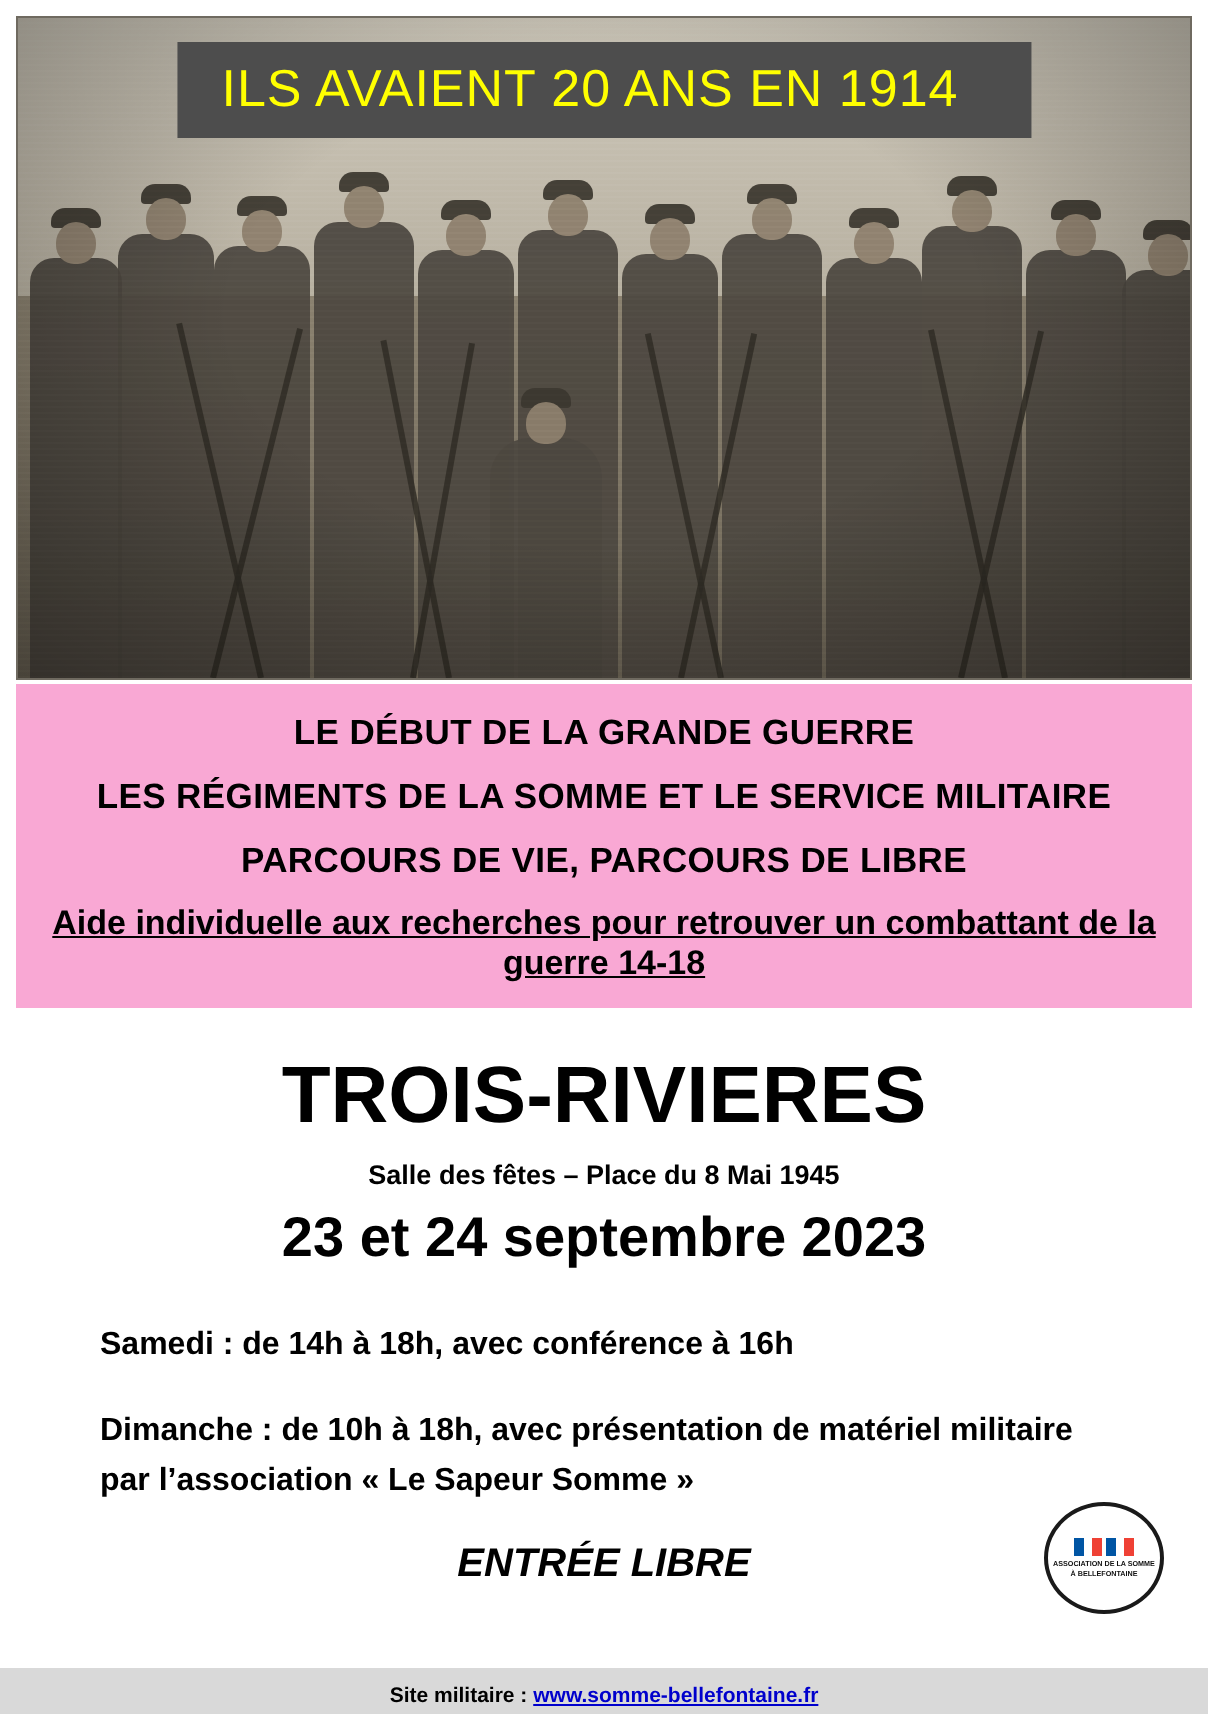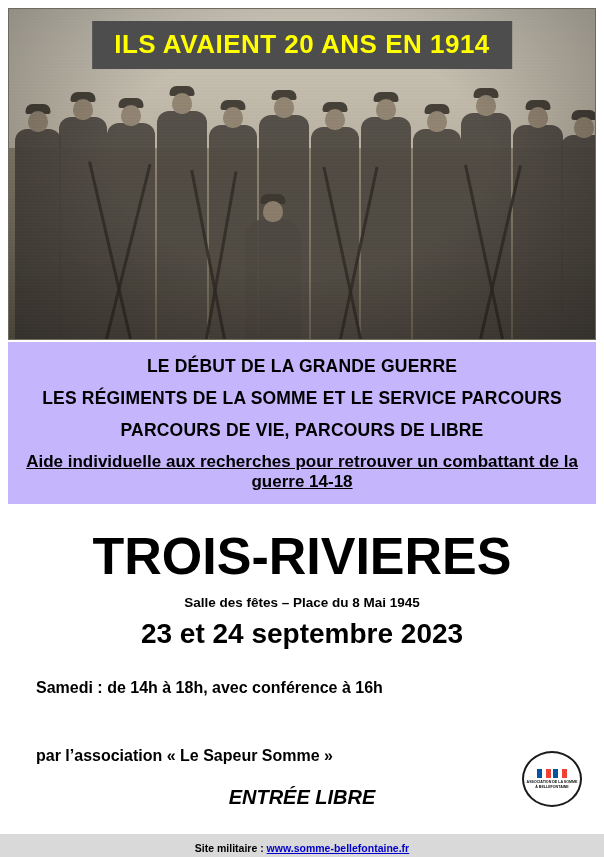--- a/index.html
+++ b/index.html
@@ -90,32 +90,32 @@
 
   
   .title-banner {
     position: absolute;
     left: 50%;
     transform: translateX(-50%);
     top: 12px;
     background: #4d4d4d;
     color: #ffff00;
     font-size: 26px;
-    font-weight: bold;
+    font-weight: normal;
     letter-spacing: .5px;
-    padding: 8px 22px 9px 22px;
+    padding: 8px 36px 9px 22px;
     white-space: nowrap;
     text-align: center;
     z-index: 5;
   }
 
   
   .subtitle-band {
     margin: 2px 8px 0 8px;
-    background: #c4b5fd;
+    background: #f9a8d4;
     padding: 14px 6px 12px 6px;
     text-align: center;
   }
   .sub-line {
     font-size: 17.5px;
     font-weight: bold;
     letter-spacing: .2px;
     margin: 0 0 11px 0;
     color: #000;
   }
@@ -127,21 +127,21 @@
     color: #000;
     text-decoration: underline;
   }
 
   
   .info {
     padding: 22px 30px 0 30px;
     text-align: center;
   }
   .city {
-    font-size: 52px;
+    font-size: 40px;
     font-weight: bold;
     letter-spacing: 0px;
     margin: 0;
   }
   .venue {
     font-size: 13.5px;
     font-weight: bold;
     margin: 9px 0 0 0;
   }
   .dates {
@@ -149,21 +149,21 @@
     font-weight: bold;
     margin: 8px 0 0 0;
   }
   .schedule {
     text-align: left;
     margin: 26px 0 0 6px;
     font-size: 16px;
     font-weight: bold;
     line-height: 1.55;
   }
-  .schedule p { margin: 0 0 18px 0; }
+  .schedule p { margin: 0 0 18px 14px; }
   .free {
     font-size: 20px;
     font-weight: bold;
     font-style: italic;
     margin: 10px 0 0 0;
   }
 
   
   .logo {
     position: absolute;
@@ -290,34 +290,34 @@
     <div class="rifle" style="left:492px; bottom:0; height:178px; transform:rotate(-12deg);"></div>
 
     <div class="photo-grain"></div>
     <div class="photo-vignette"></div>
 
     <div class="title-banner">ILS AVAIENT 20 ANS EN 1914</div>
   </div>
 
   <div class="subtitle-band">
     <p class="sub-line">LE DÉBUT DE LA GRANDE GUERRE</p>
-    <p class="sub-line l2">LES RÉGIMENTS DE LA SOMME ET LE SERVICE PARCOURS</p>
+    <p class="sub-line l2">LES RÉGIMENTS DE LA SOMME ET LE SERVICE MILITAIRE</p>
     <p class="sub-line">PARCOURS DE VIE, PARCOURS DE LIBRE</p>
     <p class="sub-note">Aide individuelle aux recherches pour retrouver un combattant de la guerre 14-18</p>
   </div>
 
   <div class="info">
     <h1 class="city">TROIS-RIVIERES</h1>
     <p class="venue">Salle des fêtes – Place du 8 Mai 1945</p>
     <p class="dates">23 et 24 septembre 2023</p>
 
     <div class="schedule">
       <p>Samedi : de 14h à 18h, avec conférence à 16h</p>
       <p>
-        <br>
+        <span>Dimanche : de 10h à 18h, avec présentation de matériel militaire</span><br>
         <span>par l’association « Le Sapeur Somme »</span>
       </p>
     </div>
 
     <p class="free">ENTRÉE LIBRE</p>
   </div>
 
   <div class="logo">
     <div class="flags">
       <div class="flag">

